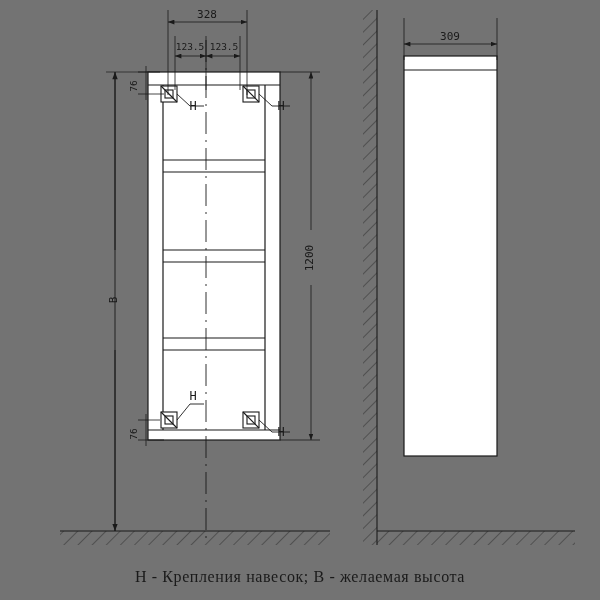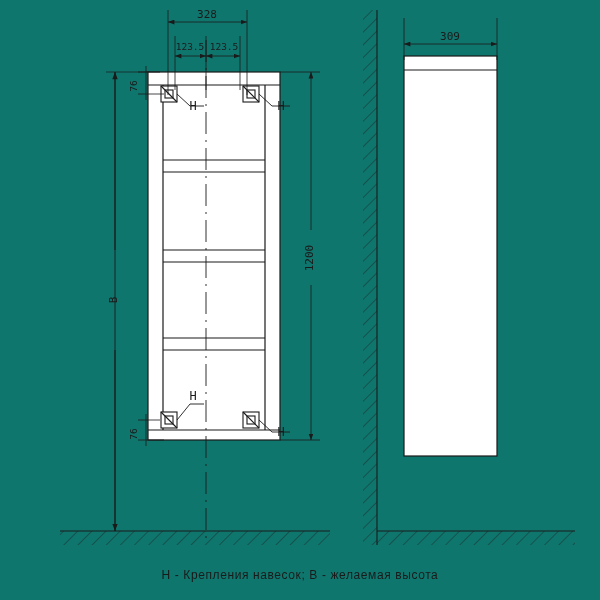--- a/index.html
+++ b/index.html
@@ -7,38 +7,38 @@
     padding: 0;
     background: #ffffff;
   }
   body {
     font-family: "Liberation Sans", sans-serif;
   }
   #sheet {
     position: relative;
     width: 600px;
     height: 600px;
-    background: #0f766e;
+    background: #737373;
     overflow: hidden;
   }
   #sheet svg {
     position: absolute;
     left: 0;
     top: 0;
   }
   .caption {
     position: absolute;
     left: 0;
     top: 568px;
     width: 600px;
     text-align: center;
-    font-size: 12px;
+    font-size: 16px;
     letter-spacing: 0.6px;
     color: #1a1a1a;
-    font-family: Liberation Sans, sans-serif;
+    font-family: Liberation Serif, serif;
   }
 </style>
 </head>
 <body>
 
 <div id="sheet">
 
   <svg width="600" height="600" viewBox="0 0 600 600">
     <defs>
       <pattern id="hatchFloor" width="10" height="10" patternUnits="userSpaceOnUse" patternTransform="rotate(45)">

